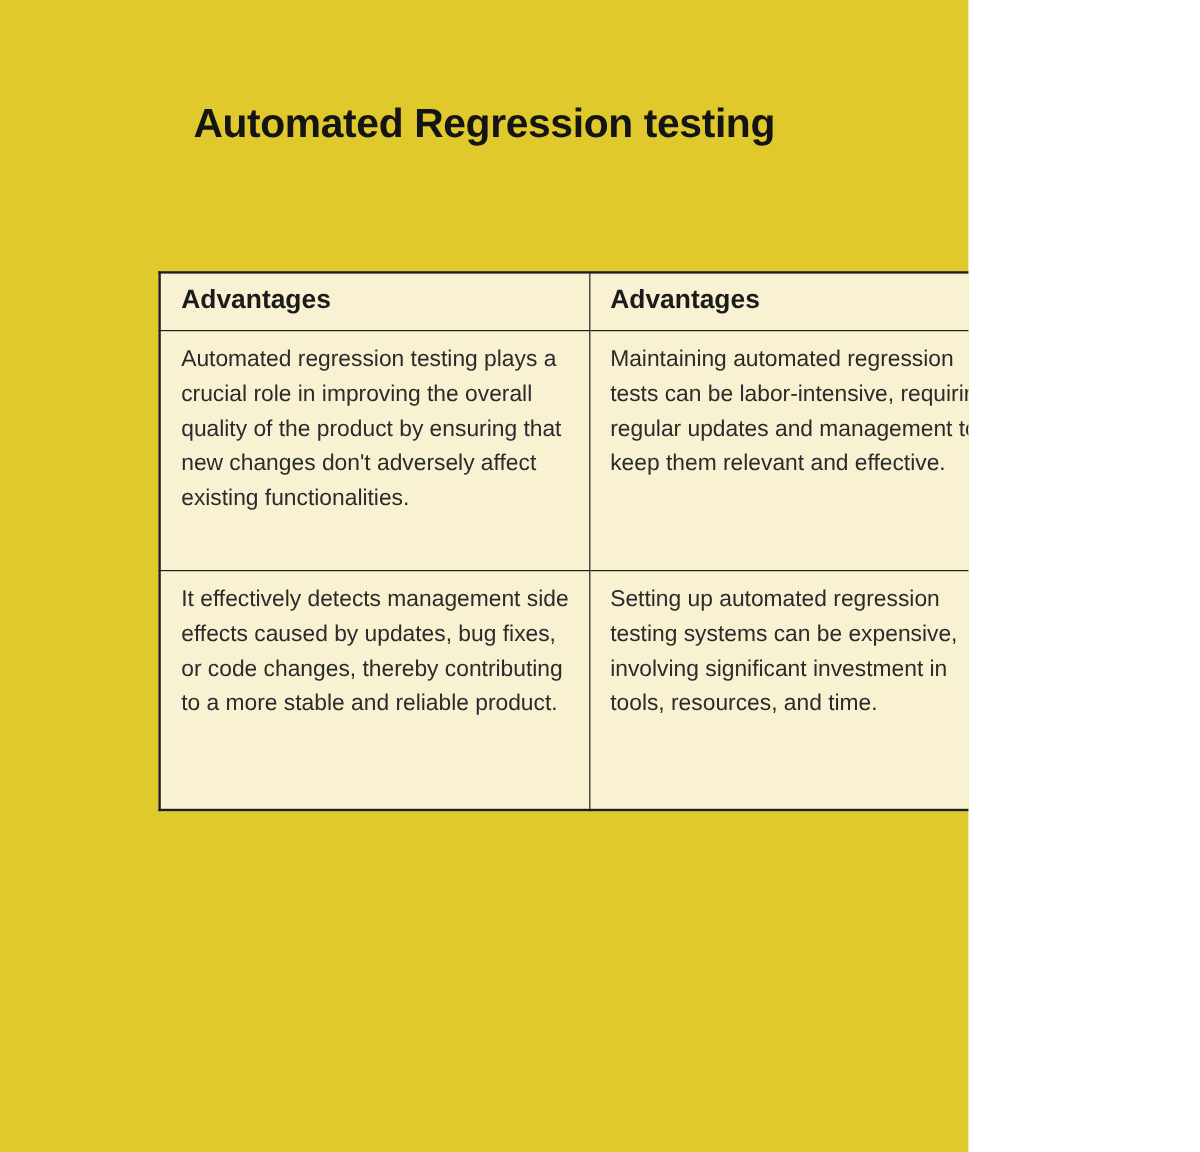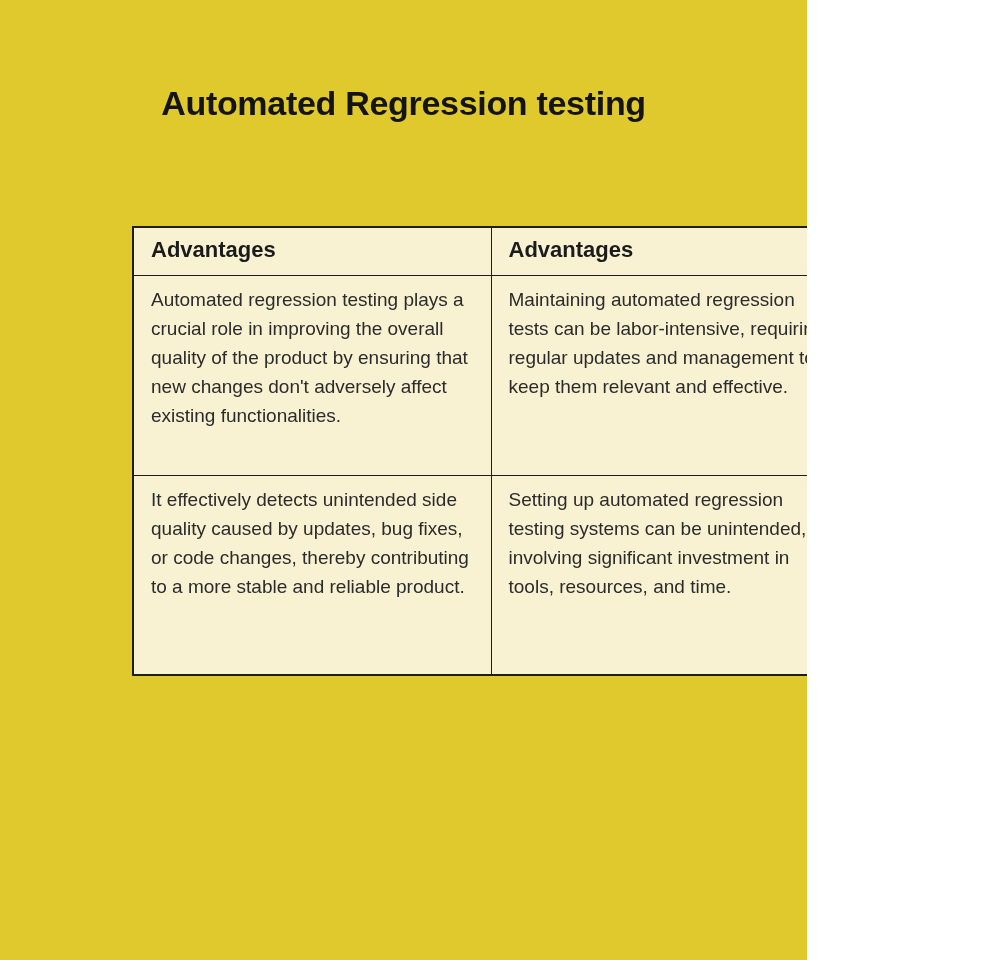--- a/index.html
+++ b/index.html
@@ -88,19 +88,19 @@
         <th>Advantages</th>
         <th>Advantages</th>
       </tr>
     </thead>
     <tbody>
       <tr>
         <td>Automated regression testing plays a crucial role in improving the overall quality of the product by ensuring that new changes don't adversely affect existing functionalities.</td>
         <td>Maintaining automated regression tests can be labor-intensive, requiring regular updates and management to keep them relevant and effective.</td>
       </tr>
       <tr>
-        <td>It effectively detects unintended side quality caused by updates, bug fixes, or code changes, thereby contributing to a more stable and reliable product.</td>
-        <td>Setting up automated regression testing systems can be unintended, involving significant investment in tools, resources, and time.</td>
+        <td>It effectively detects management side effects caused by updates, bug fixes, or code changes, thereby contributing to a more stable and reliable product.</td>
+        <td>Setting up automated regression testing systems can be expensive, involving significant investment in tools, resources, and time.</td>
       </tr>
     </tbody>
   </table>
 
 </div>
 
 </body></html>

